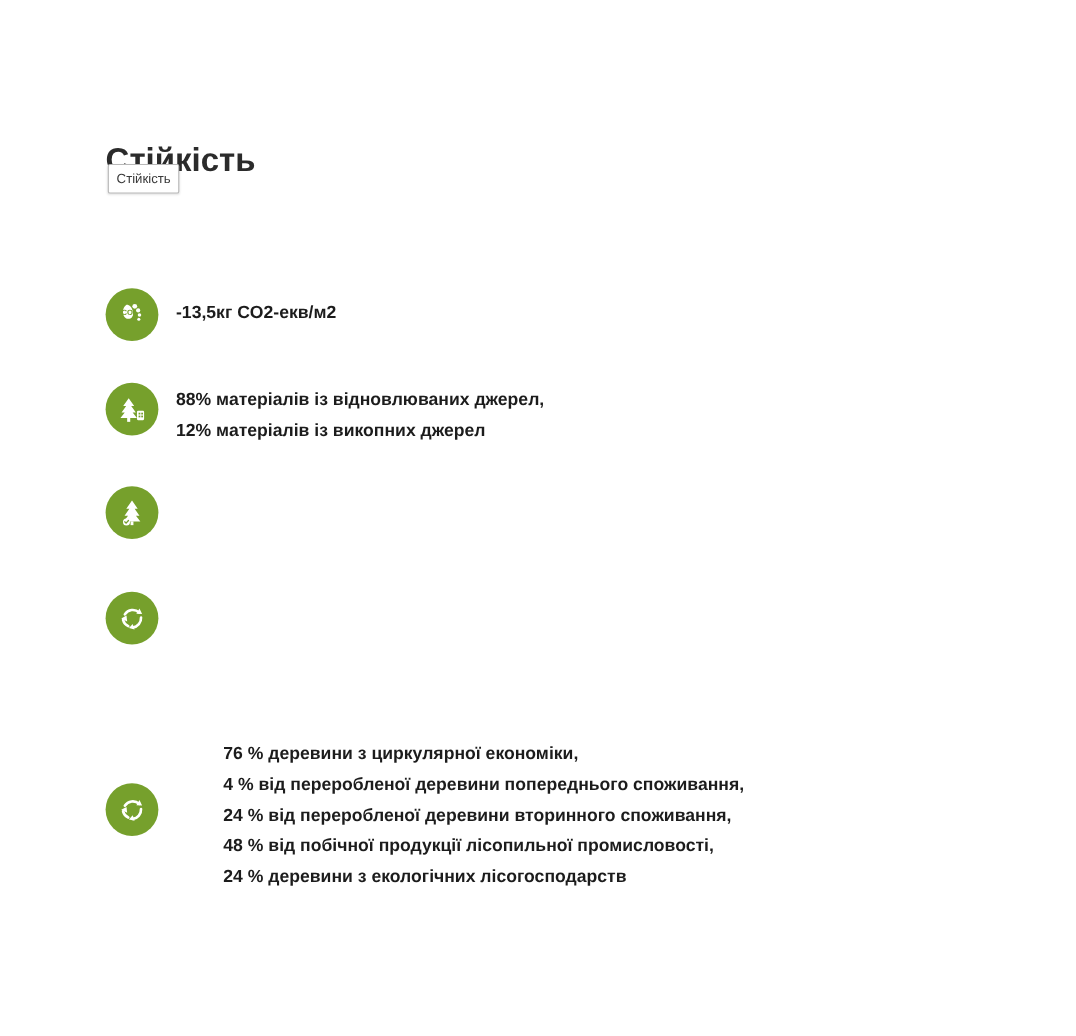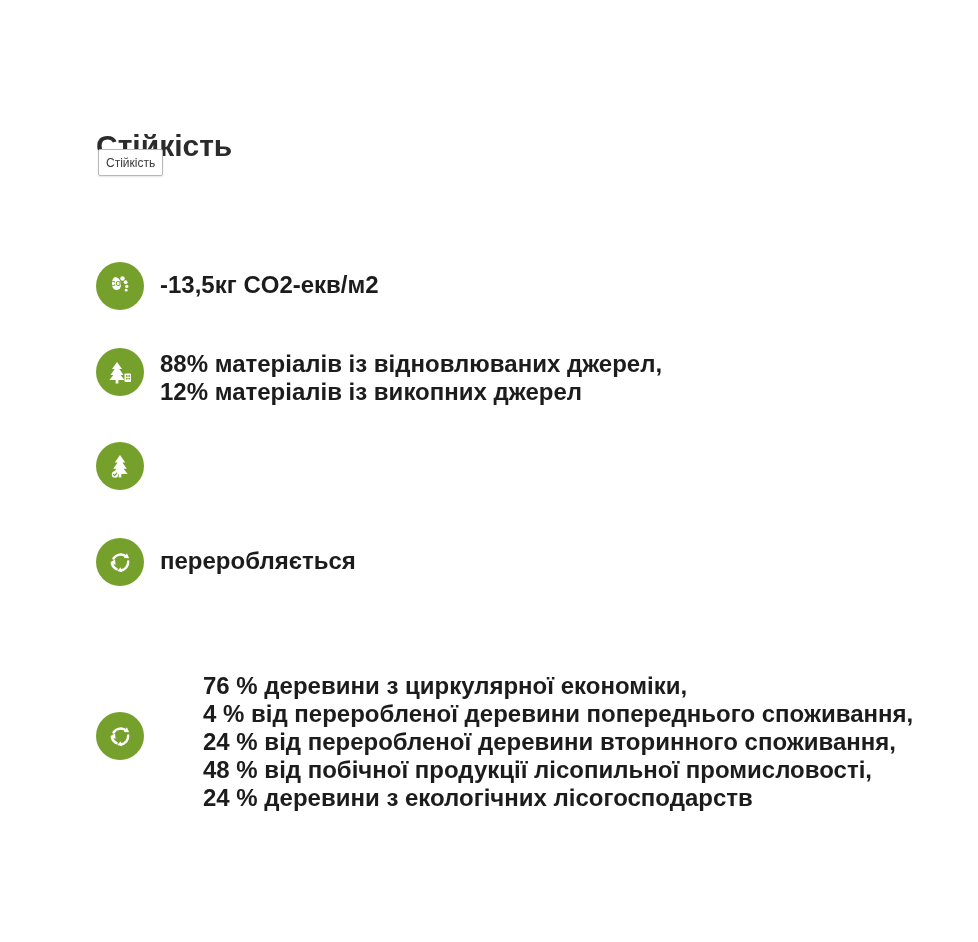--- a/index.html
+++ b/index.html
@@ -67,21 +67,21 @@
     border-radius: 50%;
     background: #76a02c;
     display: flex;
     align-items: center;
     justify-content: center;
   }
   .icon-wrap svg { display: block; }
 
   .row-text {
     margin-left: 16px;
-    font-size: 24px;
+    font-size: 16px;
     font-weight: 700;
     color: #1c1c1c;
     line-height: 28px;
     white-space: pre-line;
     padding-top: 9px;
   }
   .row-text.tight { padding-top: 2px; }
   .row-text.multi5 { padding-top: 0; }
 
   
@@ -151,21 +151,20 @@
       <g fill="none" stroke="#ffffff" stroke-width="2.4" stroke-linecap="round">
         <path d="M10.5 13.5 A8.5 8.5 0 0 1 23.5 11.8"></path>
         <path d="M25.2 16.5 A8.5 8.5 0 0 1 17.8 25.4"></path>
         <path d="M13.6 24.2 A8.5 8.5 0 0 1 8.9 18.6"></path>
       </g>
       <polygon points="23.8,8.2 26.2,13.2 21.0,13.0" fill="#ffffff"></polygon>
       <polygon points="19.4,27.2 14.2,26.0 17.6,22.2" fill="#ffffff"></polygon>
       <polygon points="7.2,17.2 12.0,14.6 12.6,19.9" fill="#ffffff"></polygon>
     </svg>
   </div>
-  <div class="row-text">переробляється</div>
 </div>
 
 <div class="row" id="row-circular">
   <div class="icon-wrap">
     <svg width="34" height="34" viewBox="0 0 34 34">
       <g fill="none" stroke="#ffffff" stroke-width="2.4" stroke-linecap="round">
         <path d="M10.5 13.5 A8.5 8.5 0 0 1 23.5 11.8"></path>
         <path d="M25.2 16.5 A8.5 8.5 0 0 1 17.8 25.4"></path>
         <path d="M13.6 24.2 A8.5 8.5 0 0 1 8.9 18.6"></path>
       </g>

